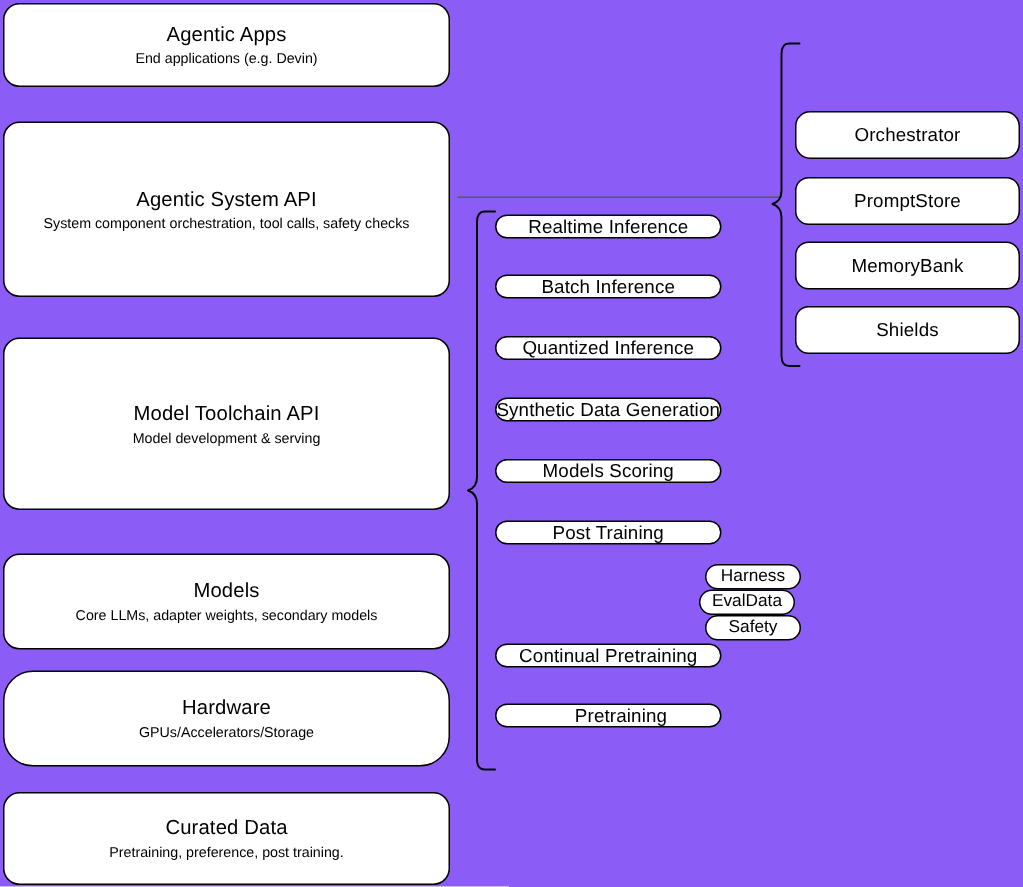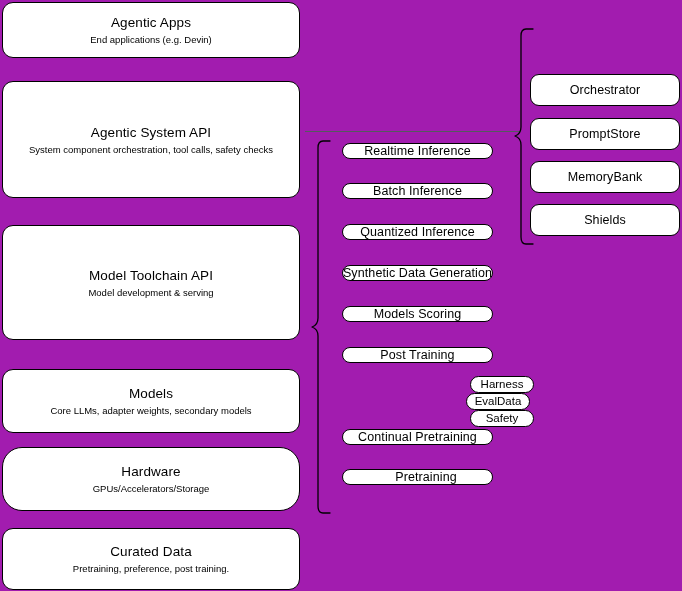--- a/index.html
+++ b/index.html
@@ -9,21 +9,21 @@
     background: #ffffff;
   }
   body {
     font-family: "Liberation Sans", sans-serif;
     -webkit-font-smoothing: antialiased;
   }
   #canvas {
     position: relative;
     width: 682px;
     height: 591px;
-    background: #a21caf;
+    background: #8b5cf6;
     overflow: hidden;
   }
 
   
   .box {
     position: absolute;
     box-sizing: border-box;
     border: 1.3px solid #000000;
     border-radius: 11px;
     background: #ffffff;
@@ -45,21 +45,21 @@
     line-height: 13px;
     margin-top: 2px;
     white-space: nowrap;
   }
 
   
   .left-box { left: 2px; width: 298px; }
 
   
   .mid-box {
-    left: 342px;
+    left: 330px;
     width: 151px;
     height: 16px;
     border-radius: 15px;
     border-width: 1.3px;
   }
   .mid-box .title { font-size: 12.5px; }
 
   
   .right-box {
     left: 530px;
@@ -175,21 +175,21 @@
   <div class="pill" style="left:470px; top:376px;">Harness</div>
   <div class="pill" style="left:466px; top:393px;">EvalData</div>
   <div class="pill" style="left:470px; top:410px;">Safety</div>
 
   <div class="brace" style="left:514px; top:28px;">
     <svg width="20" height="218" viewBox="0 0 20 218" fill="none" xmlns="http://www.w3.org/2000/svg">
       <path d="M19 1 H12 Q7 1 7 8 V99 Q7 106 1 108 Q7 110 7 117 V209 Q7 216 12 216 H19" stroke="#000000" stroke-width="1.3" fill="none" stroke-linecap="round" stroke-linejoin="round"></path>
     </svg>
   </div>
 
-  <div class="box right-box" style="top:74px;">
+  <div class="box right-box" style="top:74px;border-radius:10px;">
     <div class="title">Orchestrator</div>
   </div>
   <div class="box right-box" style="top:118px;">
     <div class="title">PromptStore</div>
   </div>
   <div class="box right-box" style="top:204px;">
     <div class="title">Shields</div>
   </div>
   <div class="box right-box" style="top:161px;">
     <div class="title">MemoryBank</div>

